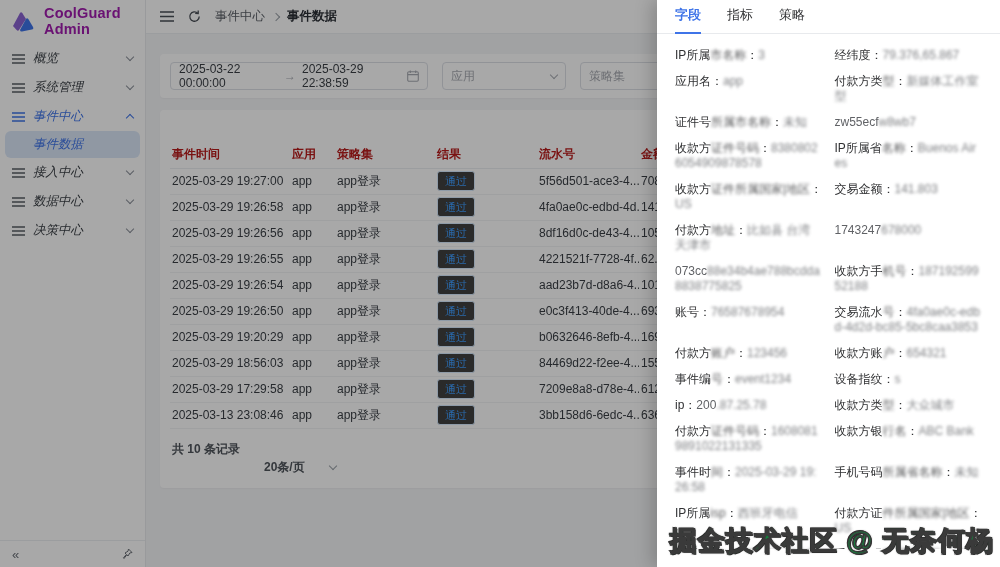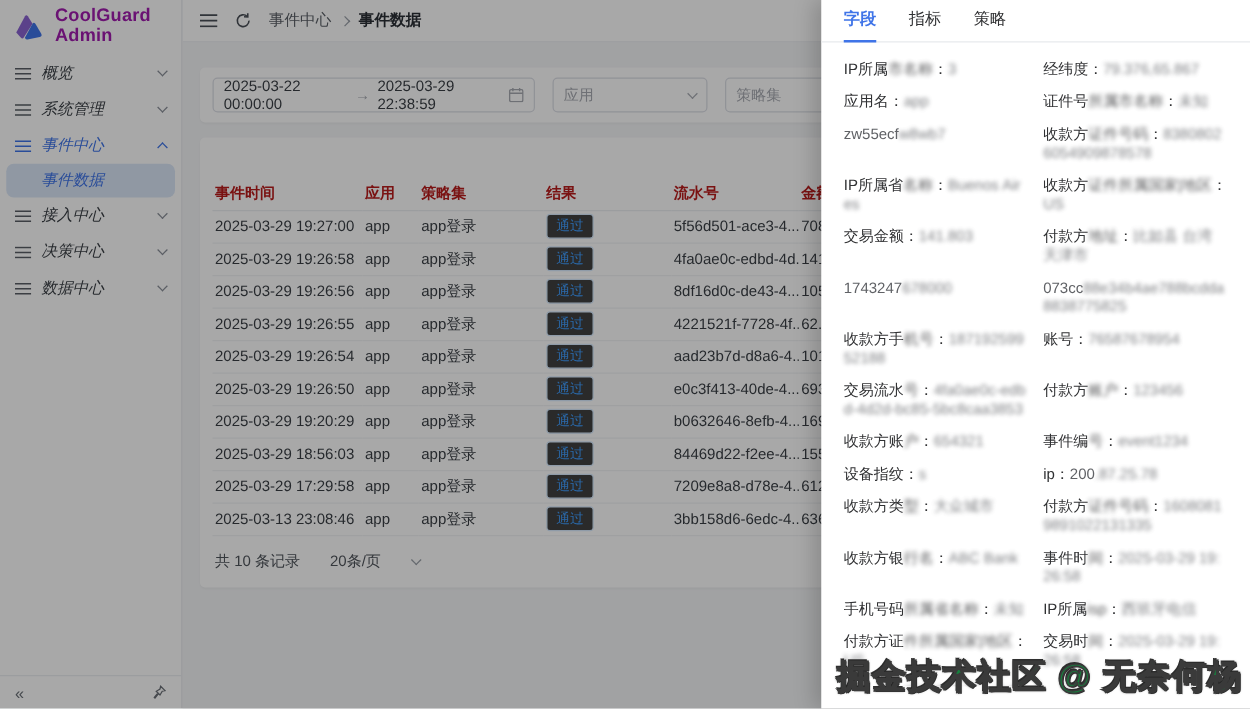--- a/index.html
+++ b/index.html
@@ -39,22 +39,22 @@
   .f-select, .f-input { height:28px; border:1px solid #dcdfe6; border-radius:4px; display:flex; align-items:center; padding:0 8px; font-size:12px; color:#a8abb2; background:#fff; }
   .f-select { width:124px; justify-content:space-between; }
   .f-input { width:150px; }
   .table-card { margin-top:12px; padding:10px 10px 12px; min-height:352px; }
   .tc-spacer { height:22px; }
   table { border-collapse:collapse; width:100%; table-layout:fixed; font-size:12px; }
   col.c-time{width:120px;} col.c-app{width:45px;} col.c-pol{width:100px;} col.c-res{width:102px;} col.c-ser{width:102px;}
   thead th { text-align:left; font-weight:bold; color:#b91c1c; height:26px; border-bottom:1px solid #eceef1; padding:0 2px; }
   tbody td { height:26px; color:#3a3f45; border-bottom:1px solid #f2f3f5; padding:0 2px; white-space:nowrap; overflow:hidden; }
   .tag { display:inline-block; font-size:11px; line-height:18px; padding:0 7px; border-radius:3px; background:#404040; border:1px solid #d9ecff; color:#409eff; }
-  .t-foot { display:flex; gap:24px; margin-top:12px; font-size:12px; color:#50555c; padding-left:2px; }
-  .page-size { display:flex; align-items:center; gap:25px; cursor:pointer; }
+  .t-foot { display:flex; gap:24px; margin-top:12px; font-size:12px; color:#50555c; padding-left:2px;font-weight:bold; }
+  .page-size { display:flex; align-items:center; gap:25px; cursor:pointer;margin-top:18px; }
   .page-size .chev { color:#9aa0a8; }
 
   
   .chev { display:inline-block; width:6px; height:6px; border-right:1.3px solid currentColor; border-bottom:1.3px solid currentColor; }
   .chev.down { transform:rotate(45deg); margin-top:-3px; }
   .chev.up { transform:rotate(-135deg); margin-top:3px; }
   .chev.right { transform:rotate(-45deg); }
 
   
   .overlay { position:absolute; inset:0; background:rgba(0,0,0,.34); z-index:40; }
@@ -124,30 +124,30 @@
           </span>
           <span class="mi-label">接入中心</span>
           <span class="chev down"></span>
         </div>
         <div class="menu-item">
           <span class="mi-icon">
             <svg width="13" height="10" viewBox="0 0 13 10">
               <path d="M0 1h13M0 5h13M0 9h13" stroke="currentColor" stroke-width="1.3"></path>
             </svg>
           </span>
+          <span class="mi-label">数据中心</span>
+          <span class="chev down"></span>
+        </div>
+        <div class="menu-item">
+          <span class="mi-icon">
+            <svg width="13" height="10" viewBox="0 0 13 10">
+              <path d="M0 1h13M0 5h13M0 9h13" stroke="currentColor" stroke-width="1.3"></path>
+            </svg>
+          </span>
           <span class="mi-label">决策中心</span>
-          <span class="chev down"></span>
-        </div>
-        <div class="menu-item">
-          <span class="mi-icon">
-            <svg width="13" height="10" viewBox="0 0 13 10">
-              <path d="M0 1h13M0 5h13M0 9h13" stroke="currentColor" stroke-width="1.3"></path>
-            </svg>
-          </span>
-          <span class="mi-label">数据中心</span>
           <span class="chev down"></span>
         </div>
       </nav>
     <div class="sidebar-foot">
       <span class="collapse-glyph">«</span>
       <span style="display:inline-flex">
         <svg width="11" height="12" viewBox="0 0 11 12">
             <path d="M6.5 1 L10 4.5 L7.8 5 L6 8 L4.8 6.8 L2 10.5 L1.4 9.9 L4.4 6.4 L3 5 L6 3.2 Z" fill="none" stroke="#6b7077" stroke-width="1"></path>
           </svg>
       </span>
@@ -316,20 +316,21 @@
   <div class="drawer">
     <div class="tabs">
         <div class="tab active">字段</div>
         <div class="tab">指标</div>
         <div class="tab">策略</div>
       </div>
     <div class="fields">
         <div class="field"><span class="flabel">IP所属<span class="blur">市名称</span>：</span><span class="fval"><span class="blur">3</span></span></div>
         <div class="field"><span class="flabel">经纬度：</span><span class="fval"><span class="blur">79.376,65.867</span></span></div>
         <div class="field"><span class="flabel">应用名：</span><span class="fval"><span class="blur">app</span></span></div>
+        <div class="field"><span class="flabel">付款方类<span class="blur">型</span>：</span><span class="fval"><span class="blur">新媒体工作室型</span></span></div>
         <div class="field"><span class="flabel">证件号<span class="blur">所属市名称</span>：</span><span class="fval"><span class="blur">未知</span></span></div>
         <div class="field"><span class="fval">zw55ecf<span class="blur">w8wb7</span></span></div>
         <div class="field"><span class="flabel">收款方<span class="blur">证件号码</span>：</span><span class="fval"><span class="blur">83808026054909878578</span></span></div>
         <div class="field"><span class="flabel">IP所属省<span class="blur">名称</span>：</span><span class="fval"><span class="blur">Buenos Aires</span></span></div>
         <div class="field"><span class="flabel">收款方<span class="blur">证件所属国家|地区</span>：</span><span class="fval"><span class="blur">US</span></span></div>
         <div class="field"><span class="flabel">交易金额：</span><span class="fval"><span class="blur">141.803</span></span></div>
         <div class="field"><span class="flabel">付款方<span class="blur">地址</span>：</span><span class="fval"><span class="blur">比如县 台湾 天津市</span></span></div>
         <div class="field"><span class="fval">1743247<span class="blur">678000</span></span></div>
         <div class="field"><span class="fval">073cc<span class="blur">88e34b4ae788bcdda8838775825</span></span></div>
         <div class="field"><span class="flabel">收款方手<span class="blur">机号</span>：</span><span class="fval"><span class="blur">18719259952188</span></span></div>

